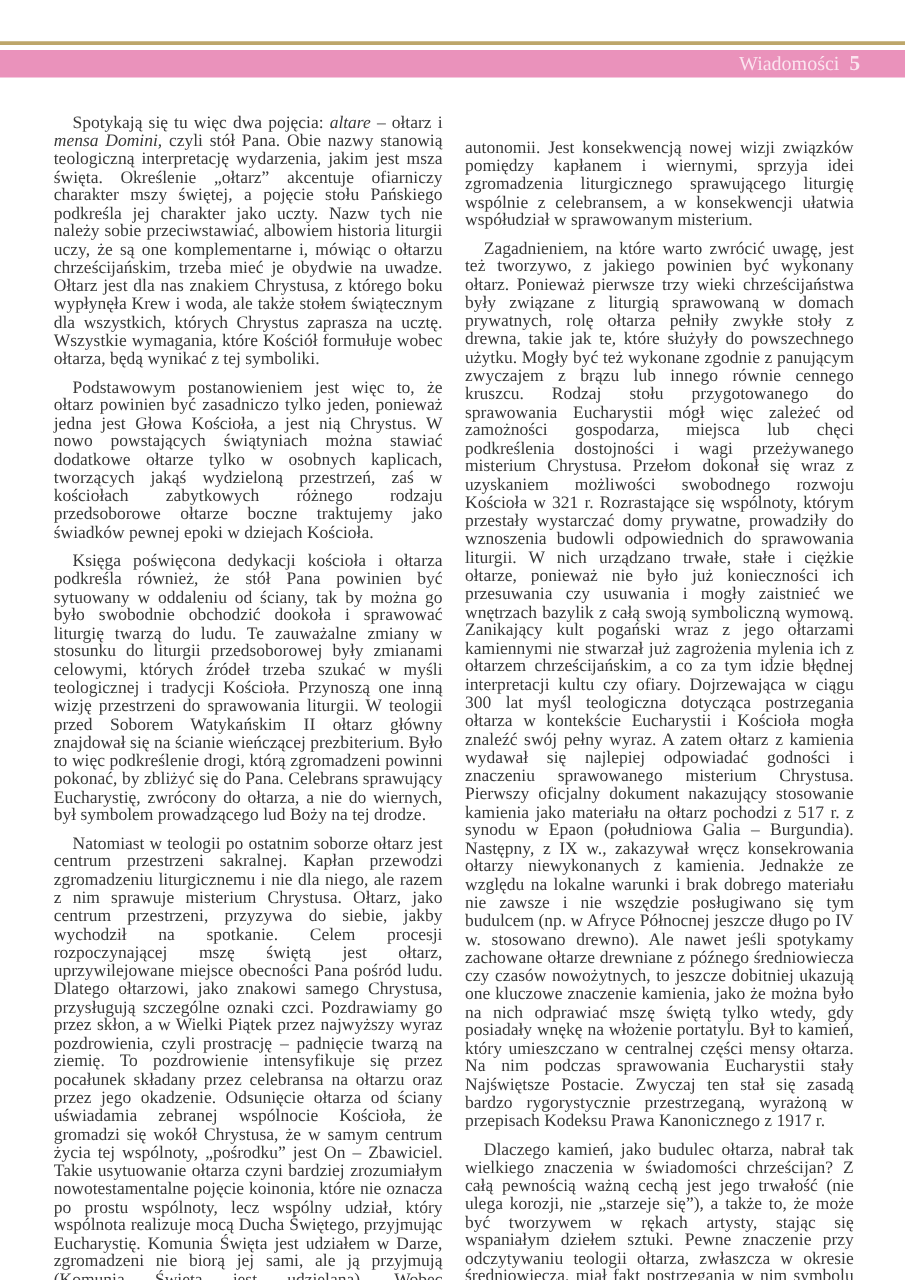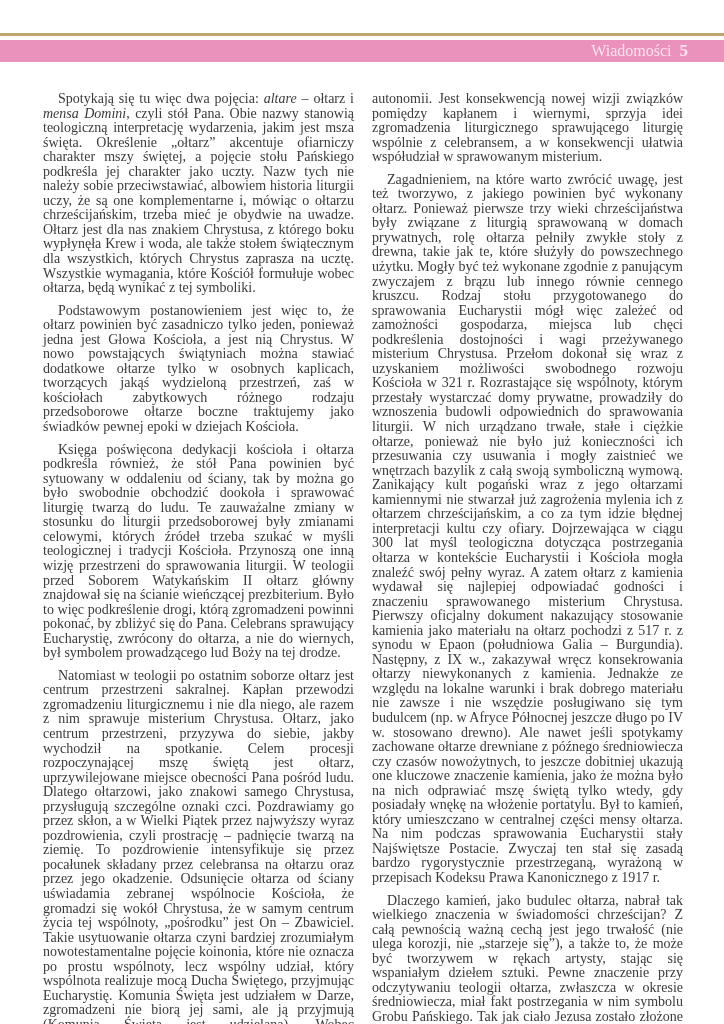--- a/index.html
+++ b/index.html
@@ -8,21 +8,21 @@
   .pink-band { position: absolute; left: 0; top: 40px; width: 724px; height: 22px; background: #ea92bb; }
   .running-head { position: absolute; right: 36px; top: 40px; height: 22px; line-height: 22px;
     font-family: "Liberation Serif", serif; color: #fbe4ef; font-size: 16px; }
   .running-head .num { font-weight: bold; margin-left: 8px; font-size: 17px; }
   .col { position: absolute; top: 92px; width: 311px;
     font-family: Liberation Serif, serif; font-size: 14px; line-height: 14.55px;
     color: #3a3a3a; text-align: justify; }
   .col-left { left: 43px; }
   .col-right { left: 372px; }
   .col p { margin: 0 0 8px 0; text-indent: 15px; }
-  .col p.cont { text-indent: 0; }
+  .col p.cont { text-indent: 0; margin-top: 20px; }
   .col p:last-child { margin-bottom: 0; }
   em { font-style: italic; }
 </style>
 </head>
 <body>
 
 <div class="gold-line"></div>
 <div class="pink-band"></div>
 <div class="running-head">
   <span>Wiadomości</span><span class="num">5</span>

